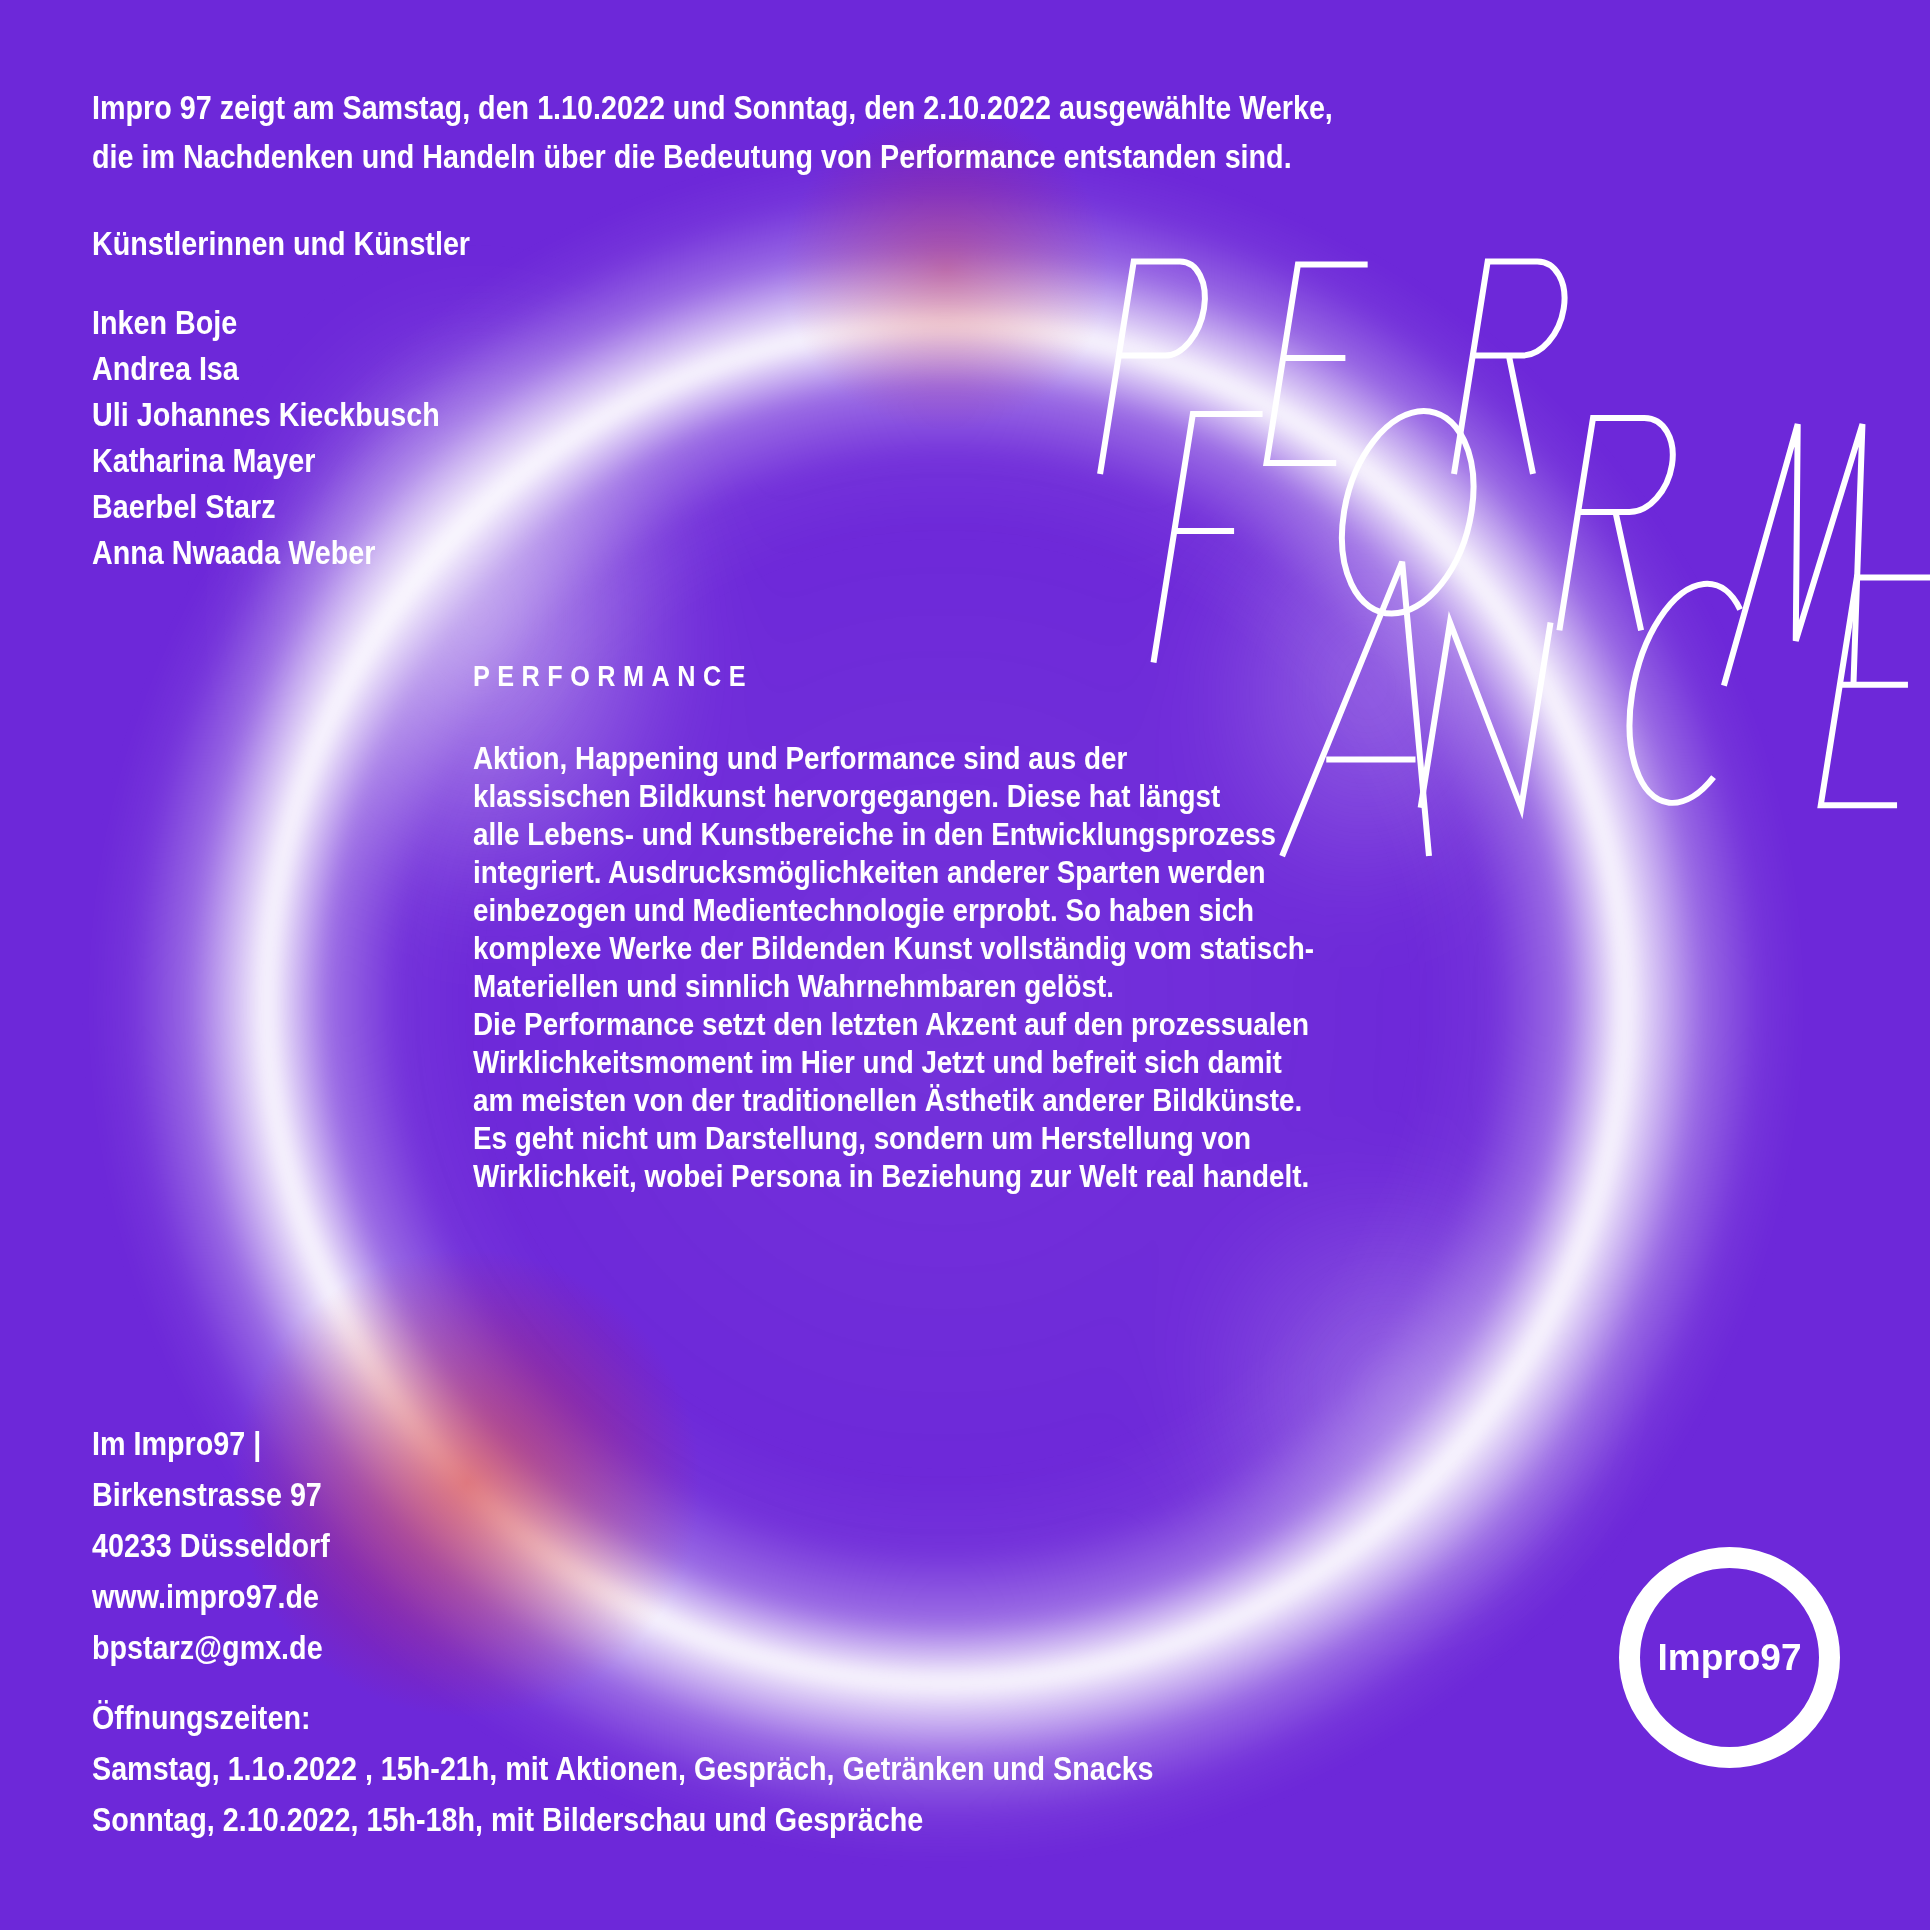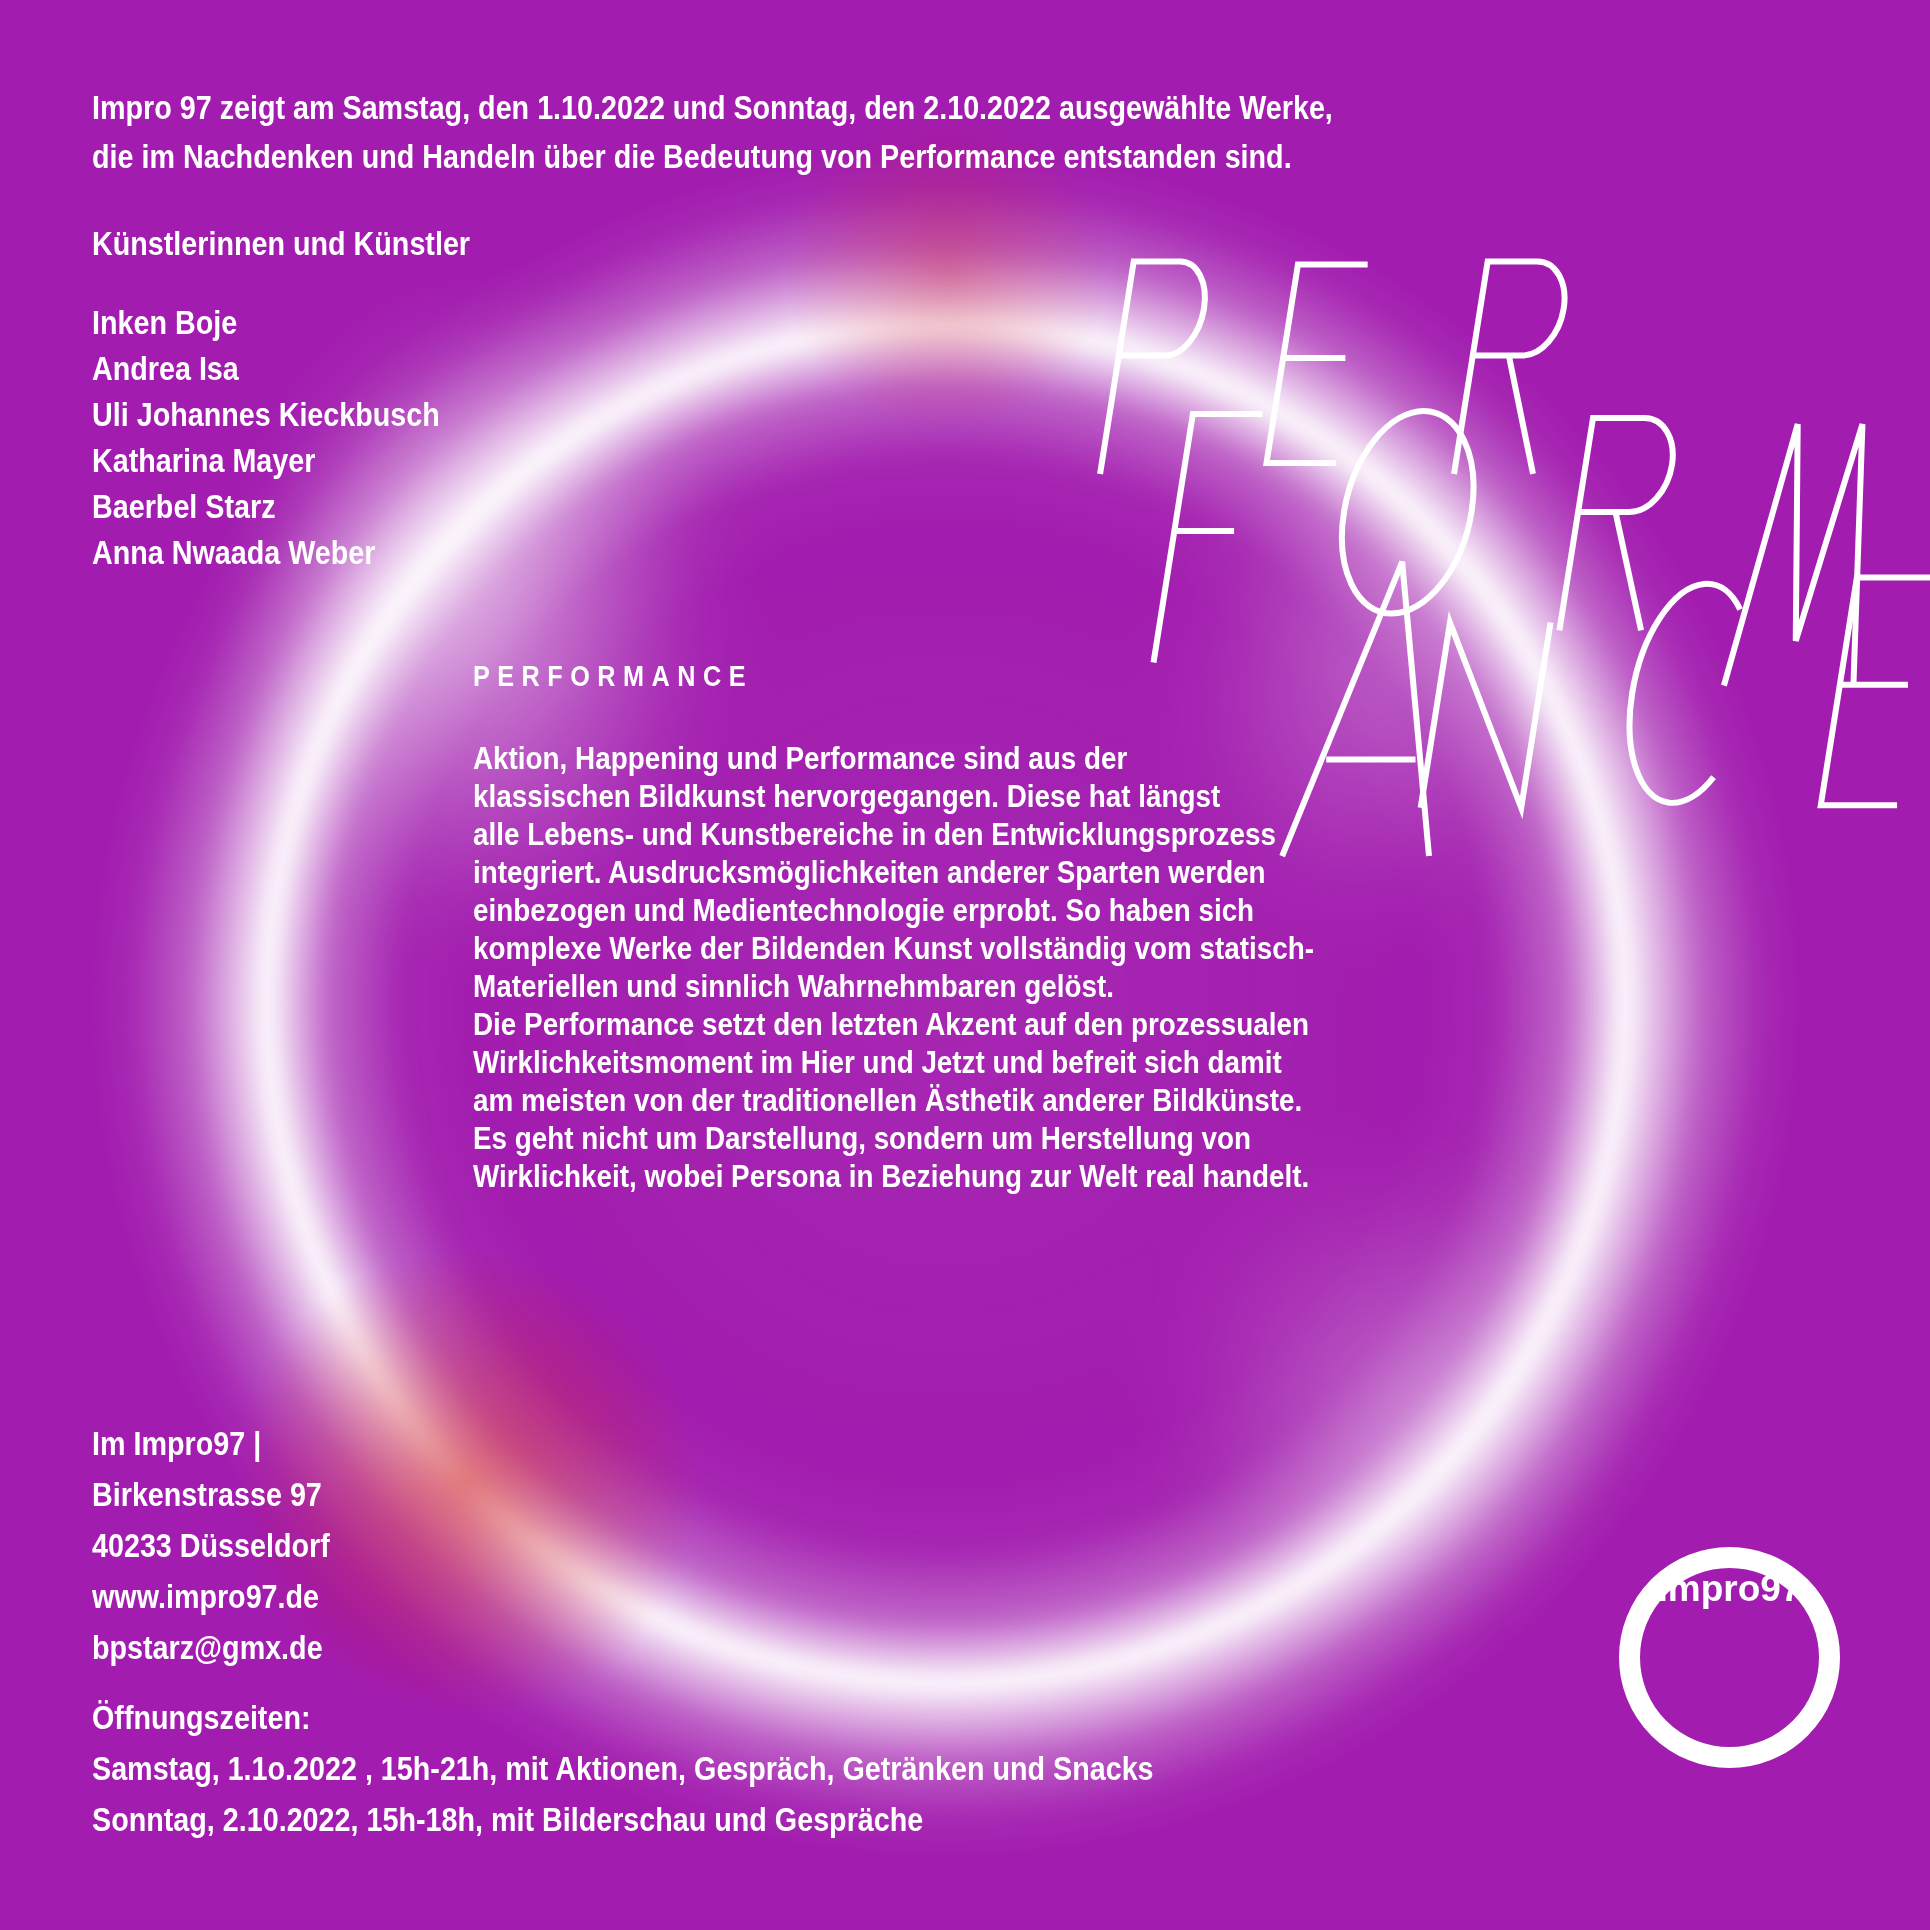--- a/index.html
+++ b/index.html
@@ -1,20 +1,20 @@
 <!DOCTYPE html>
 <html style="font-size:12.5px"><head>
 <meta charset="utf-8">
 <style>
   html, body { margin: 0; padding: 0; background: #ce1719; }
   #poster {
     position: relative;
     width: 1930px;
     height: 1930px;
-    background: #a21caf;
+    background: #6d28d9;
     overflow: hidden;
     font-family: "Liberation Sans", "DejaVu Sans", sans-serif;
     color: #ffffff;
   }
   .glow { position: absolute; inset: 0; pointer-events: none; }
   .glow-ring {
     background: radial-gradient(895px circle at 946px 1004px,
       rgba(255,255,255,0) 0%,
       rgba(255,255,255,0) 52%,
       rgba(255,255,255,0.05) 61%,
@@ -55,21 +55,21 @@
   .body-text       { left: 473px; top: 739px;  font-size: 32px; line-height: 38px; }
   .address         { left: 92px; top: 1418px; font-size: 33px; line-height: 51px; }
   .hours           { left: 92px; top: 1692px; font-size: 33px; line-height: 51px; }
   .logo {
     position: absolute;
     left: 1619px; top: 1547px;
     width: 221px; height: 221px;
     box-sizing: border-box;
     border: 21px solid #ffffff;
     border-radius: 50%;
-    display: flex; justify-content: center;
+    display: flex; align-items: center; justify-content: center;
     font-weight: 700; font-size: 37px;
     color: #ffffff;
   }
 </style>
 </head>
 <body>
 
 <div id="poster">
 
   <div class="glow glow-haze"></div>

